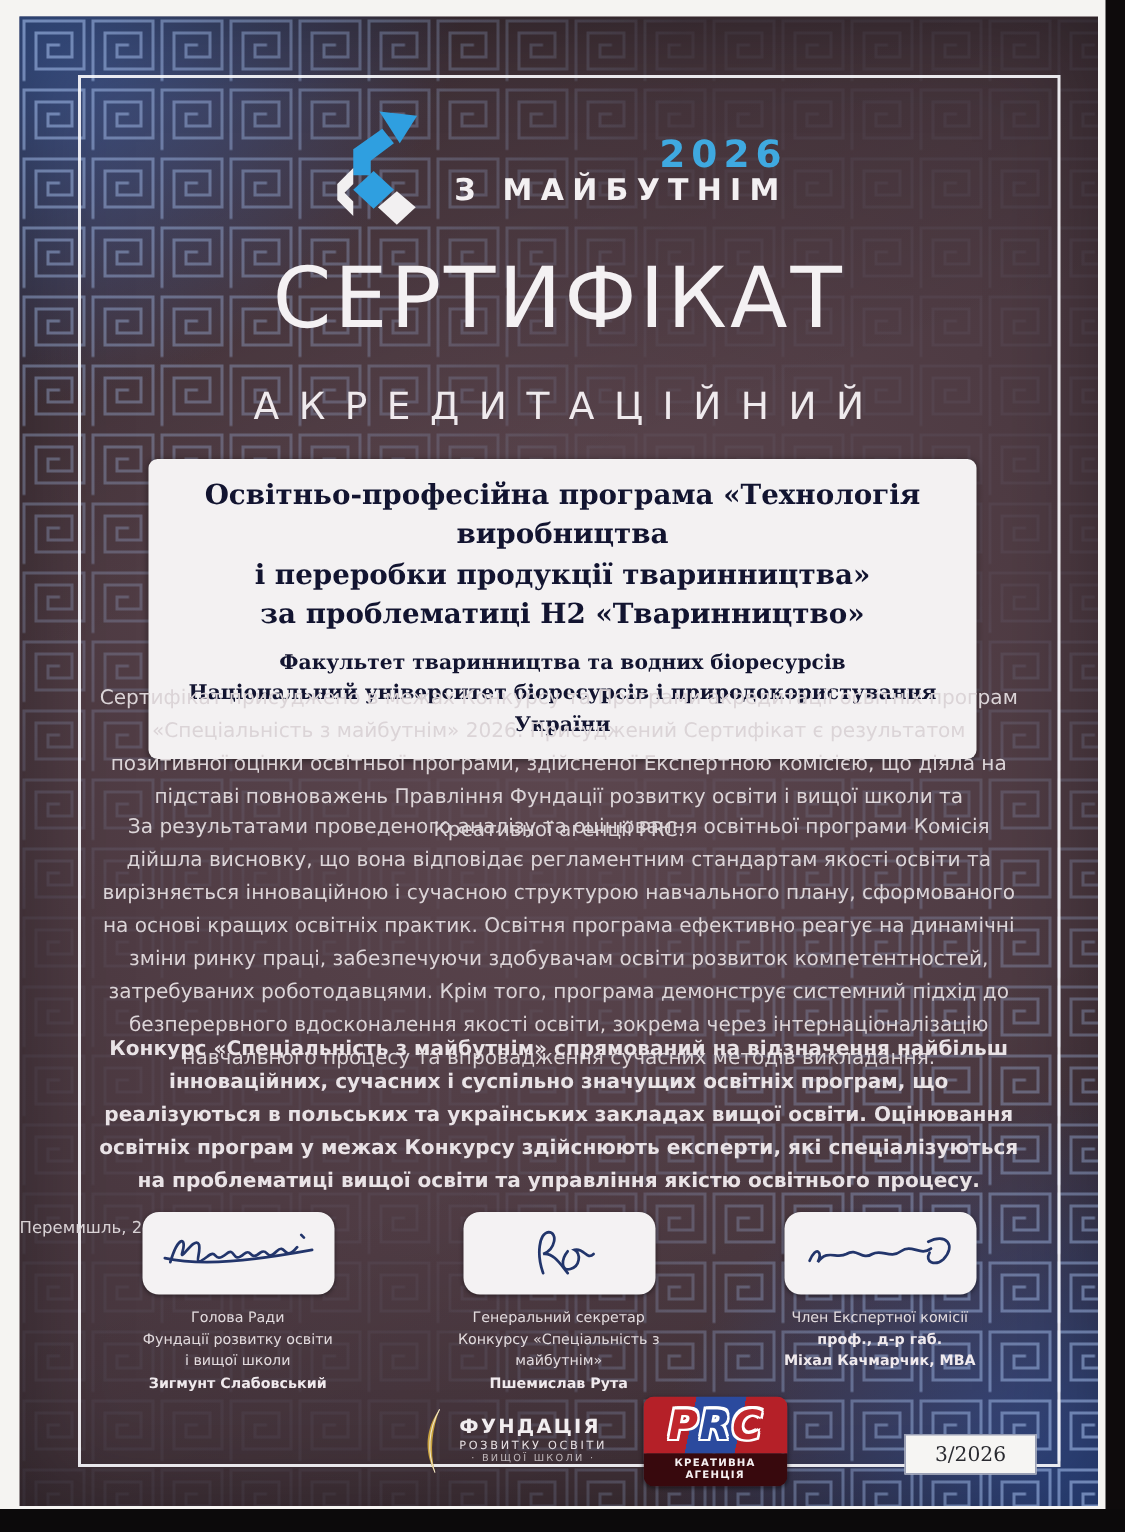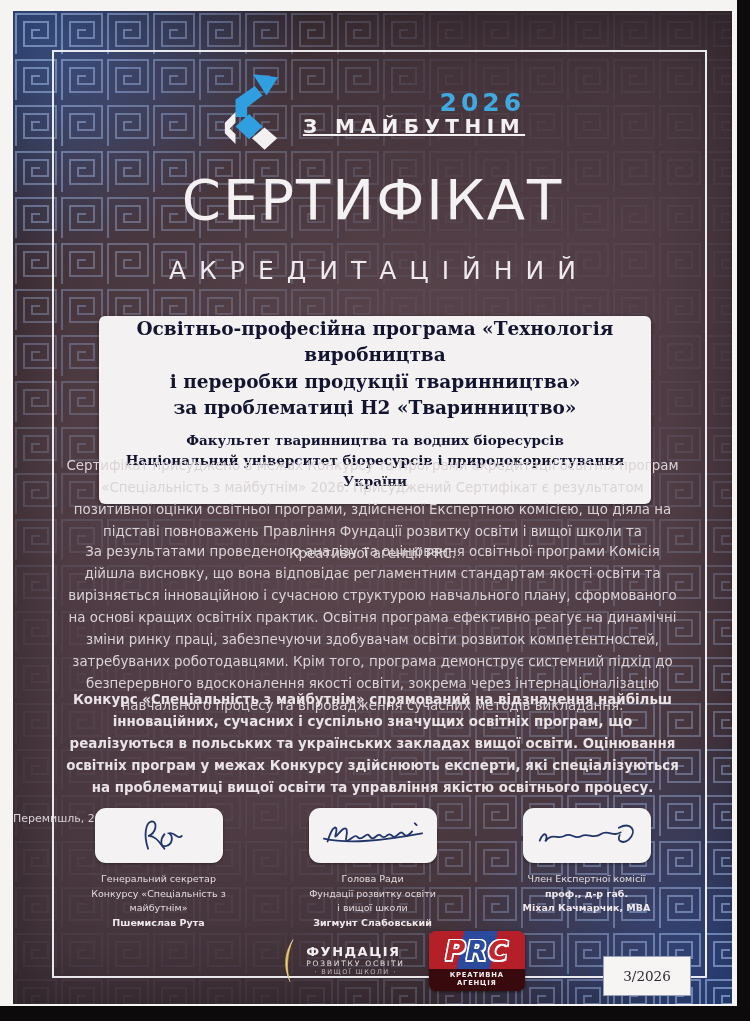--- a/index.html
+++ b/index.html
@@ -28,36 +28,36 @@
     border:2px solid rgba(248,248,252,0.92); pointer-events:none;
   }
 
   .content { position:absolute; left:13px; top:11px; width:719px; height:993px; color:#ded7da; }
 
   
   .brand { position:absolute; top:61px; left:0; width:100%; display:flex; justify-content:center; align-items:center; gap:21px; }
   .brand-text { display:flex; flex-direction:column; line-height:1.08; }
   .brand-year  { color:#3fa9e0; font-weight:bold; font-size:25px; letter-spacing:4px; text-align:right; }
   .brand-line1 { color:#f3f0f2; font-weight:bold; font-size:23px; letter-spacing:1.5px; }
-  .brand-line2 { color:#f3f0f2; font-weight:bold; font-size:20px; letter-spacing:5.5px;text-decoration:underline; }
+  .brand-line2 { color:#f3f0f2; font-weight:bold; font-size:20px; letter-spacing:5.5px; }
 
   
   .cert-title {
     position:absolute; top:156px; left:0; width:100%; text-align:center;
     color:#f4f1f3; font-size:56px; font-weight:normal; letter-spacing:2px;
   }
   .cert-subtitle {
     position:absolute; top:245px; left:0; width:100%; text-align:center;
     color:#efeaed; font-size:25px; font-weight:500; letter-spacing:13px; text-indent:13px;
   }
 
   
   .program-box {
-    position:absolute; top:305px; left:86px; width:552px;
-    background:#f3f1f2; border-radius:6px; padding:0 10px 13px;
+    position:absolute; top:295px; left:86px; width:552px;
+    background:#f3f1f2; border-radius:6px; padding:12px 10px 13px;
     text-align:center; color:#121430; font-family:"DejaVu Serif", serif;
     box-shadow:0 1px 4px rgba(0,0,0,0.45);
   }
   .program-main { font-size:18.5px; font-weight:bold; line-height:1.42; }
   .program-sub  { font-size:13.5px; font-weight:bold; line-height:1.5; margin-top:9px; }
 
   
   .body-par {
     position:absolute; left:52px; width:615px; text-align:center;
     font-size:13.4px; line-height:1.64; color:#dbd4d7;
@@ -96,21 +96,21 @@
   .prc-letter {
     text-shadow:-1.5px -1.5px 0 #fff, 1.5px -1.5px 0 #fff, -1.5px 1.5px 0 #fff, 1.5px 1.5px 0 #fff,
                  0 -1.5px 0 #fff, 0 1.5px 0 #fff, -1.5px 0 0 #fff, 1.5px 0 0 #fff;
   }
   .prc-p, .prc-c { color:#c1272d; }
   .prc-r { color:#2b4a9e; }
   .prc-tagline { background:#38090d; color:#f4eff0; font-size:6.8px; font-weight:bold; letter-spacing:0.8px; text-align:center; padding:2px 0 4px; }
 
   
   .serial-box {
-    position:absolute; top:945px; left:590px; width:88px; height:40px;
+    position:absolute; top:945px; left:590px; width:88px; height:27px;
     background:#f6f5f3; border:1px solid #9aa0b5; display:flex; align-items:center; justify-content:center;
     font-family:"DejaVu Serif", serif; font-size:13.5px; color:#2a2a30;
   }
 </style>
 </head>
 <body>
 
 <div class="stage">
 
   <div class="photo">
@@ -180,47 +180,47 @@
     <div class="body-par par-3">Конкурс «Спеціальність з майбутнім» спрямований на відзначення найбільш інноваційних, сучасних і суспільно значущих освітніх програм, що реалізуються в польських та українських закладах вищої освіти. Оцінювання освітніх програм у межах Конкурсу здійснюють експерти, які спеціалізуються на проблематиці вищої освіти та управління якістю освітнього процесу.</div>
 
     <div class="dateline">Перемишль, 25 березня 2026 р.</div>
 
     <div class="sig-row">
 
       <div class="sig-col">
         <div class="sig-box">
           <svg width="112" height="40" viewBox="0 0 120 44">
             <g fill="none" stroke="#22356b" stroke-width="2" stroke-linecap="round">
-              <path d="M48 36 C43 22 45 7 52 6 C59 6 57 19 48 22 C56 21 61 30 66 36"></path>
-              <path d="M66 20 C61 26 61 35 68 33 C75 31 76 22 71 19 C78 17 80 27 85 22"></path>
-            </g>
-          </svg>
-        </div>
-        <div class="sig-caption">
-          <span class="sig-line">Генеральний секретар</span>
-          <span class="sig-line">Конкурсу «Спеціальність з майбутнім»</span>
-          <span class="sig-name">Пшемислав Рута</span>
-        </div>
-      </div>
-
-      <div class="sig-col">
-        <div class="sig-box">
-          <svg width="112" height="40" viewBox="0 0 120 44">
-            <g fill="none" stroke="#22356b" stroke-width="2" stroke-linecap="round">
               <path d="M10 28 C16 8 22 10 19 20 C16 30 28 8 31 15 C33 22 25 33 37 24 C45 17 41 30 51 22 C58 16 55 30 64 22 C70 17 68 28 76 21 C82 17 80 28 88 20 C95 13 93 29 103 17"></path>
               <path d="M6 25 C34 31 70 27 114 19"></path>
               <path d="M106 8 L108 10"></path>
             </g>
           </svg>
         </div>
         <div class="sig-caption">
           <span class="sig-line">Голова Ради</span>
           <span class="sig-line">Фундації розвитку освіти</span>
           <span class="sig-line">і вищої школи</span>
           <span class="sig-name">Зигмунт Слабовський</span>
+        </div>
+      </div>
+
+      <div class="sig-col">
+        <div class="sig-box">
+          <svg width="112" height="40" viewBox="0 0 120 44">
+            <g fill="none" stroke="#22356b" stroke-width="2" stroke-linecap="round">
+              <path d="M48 36 C43 22 45 7 52 6 C59 6 57 19 48 22 C56 21 61 30 66 36"></path>
+              <path d="M66 20 C61 26 61 35 68 33 C75 31 76 22 71 19 C78 17 80 27 85 22"></path>
+            </g>
+          </svg>
+        </div>
+        <div class="sig-caption">
+          <span class="sig-line">Генеральний секретар</span>
+          <span class="sig-line">Конкурсу «Спеціальність з майбутнім»</span>
+          <span class="sig-name">Пшемислав Рута</span>
         </div>
       </div>
 
       <div class="sig-col">
         <div class="sig-box">
           <svg width="112" height="40" viewBox="0 0 120 44">
             <g fill="none" stroke="#22356b" stroke-width="2" stroke-linecap="round">
               <path d="M8 27 C13 15 18 21 14 28 C21 18 28 26 35 22 C43 17 46 27 54 22 C61 18 67 26 75 20 C83 14 89 24 97 18"></path>
               <path d="M95 13 C108 6 116 16 106 26 C100 31 92 28 96 21"></path>
             </g>

